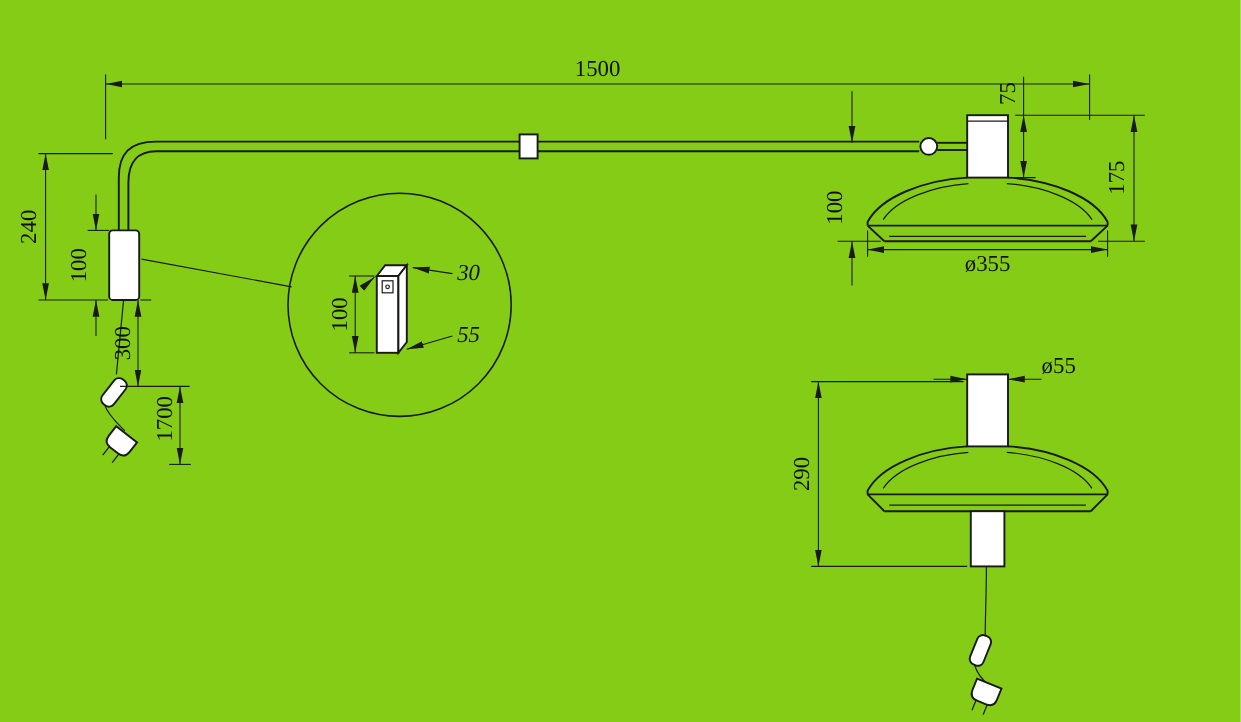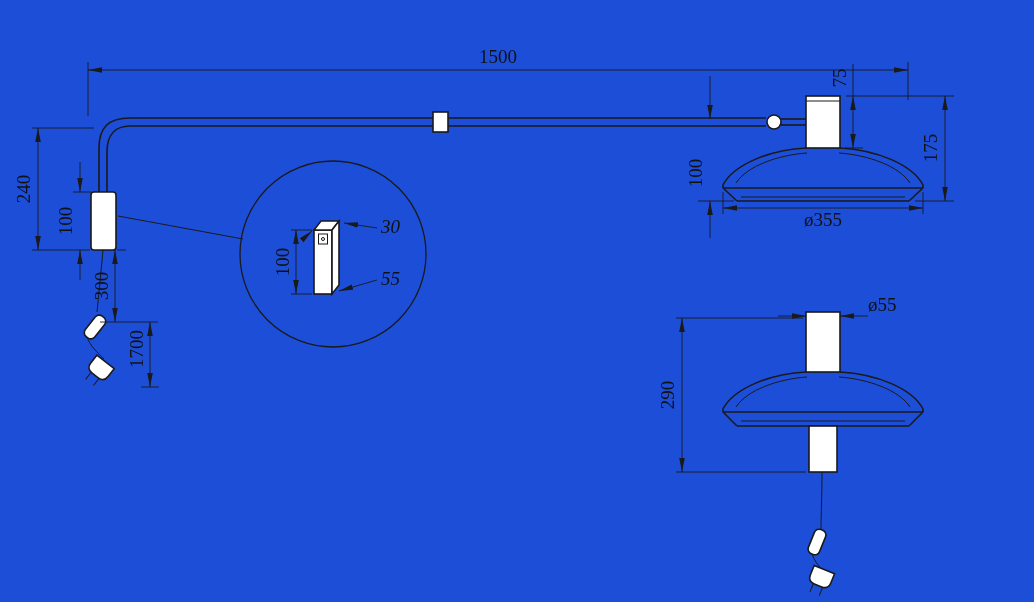--- a/index.html
+++ b/index.html
@@ -1,16 +1,16 @@
 <!DOCTYPE html>
 <html><head>
 <meta charset="utf-8">
 <style>
   html,body{margin:0;padding:0;background:#ffffff;}
-  .page{width:1034px;height:602px;background:#1d4ed8;overflow:hidden;}
+  .page{width:1034px;height:602px;background:#84cc16;overflow:hidden;}
   svg{display:block;}
   .o  {fill:none;stroke:#1a1a1a;stroke-width:1.6;}
   .of {fill:#ffffff;stroke:#1a1a1a;stroke-width:1.6;}
   .t  {fill:none;stroke:#1a1a1a;stroke-width:1;}
   .d  {fill:none;stroke:#1a1a1a;stroke-width:0.9;}
   text{font-family:"Liberation Serif","DejaVu Serif",serif;font-size:19px;fill:#111111;}
   .it {font-style:italic;}
 </style>
 </head>
 <body>

